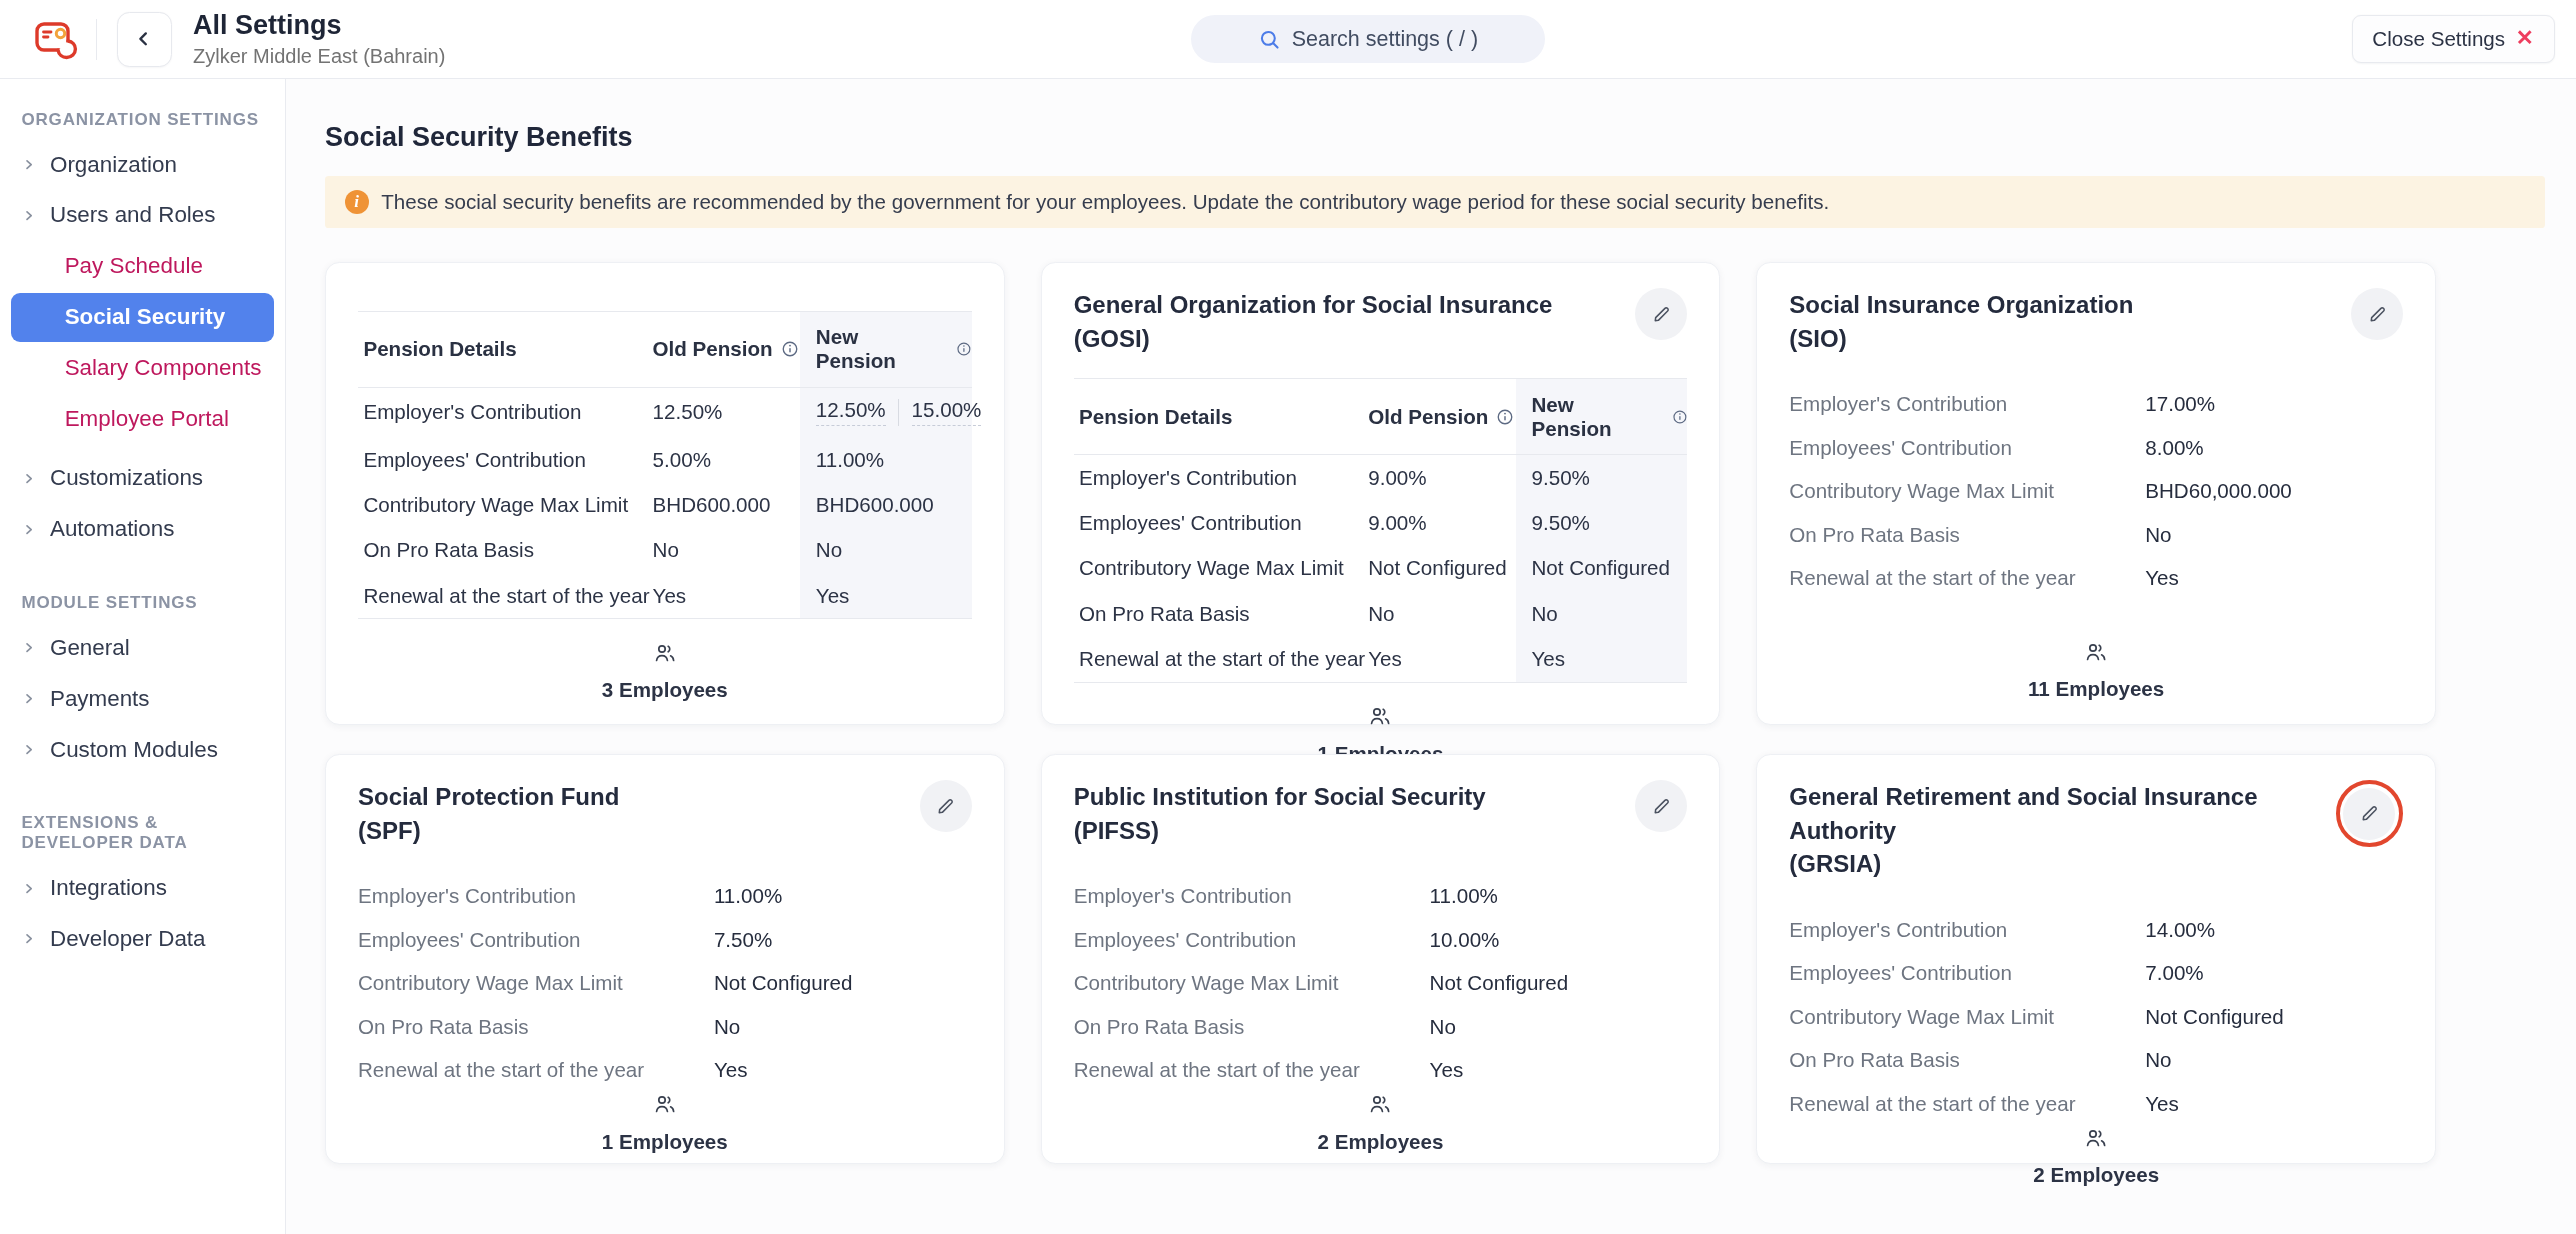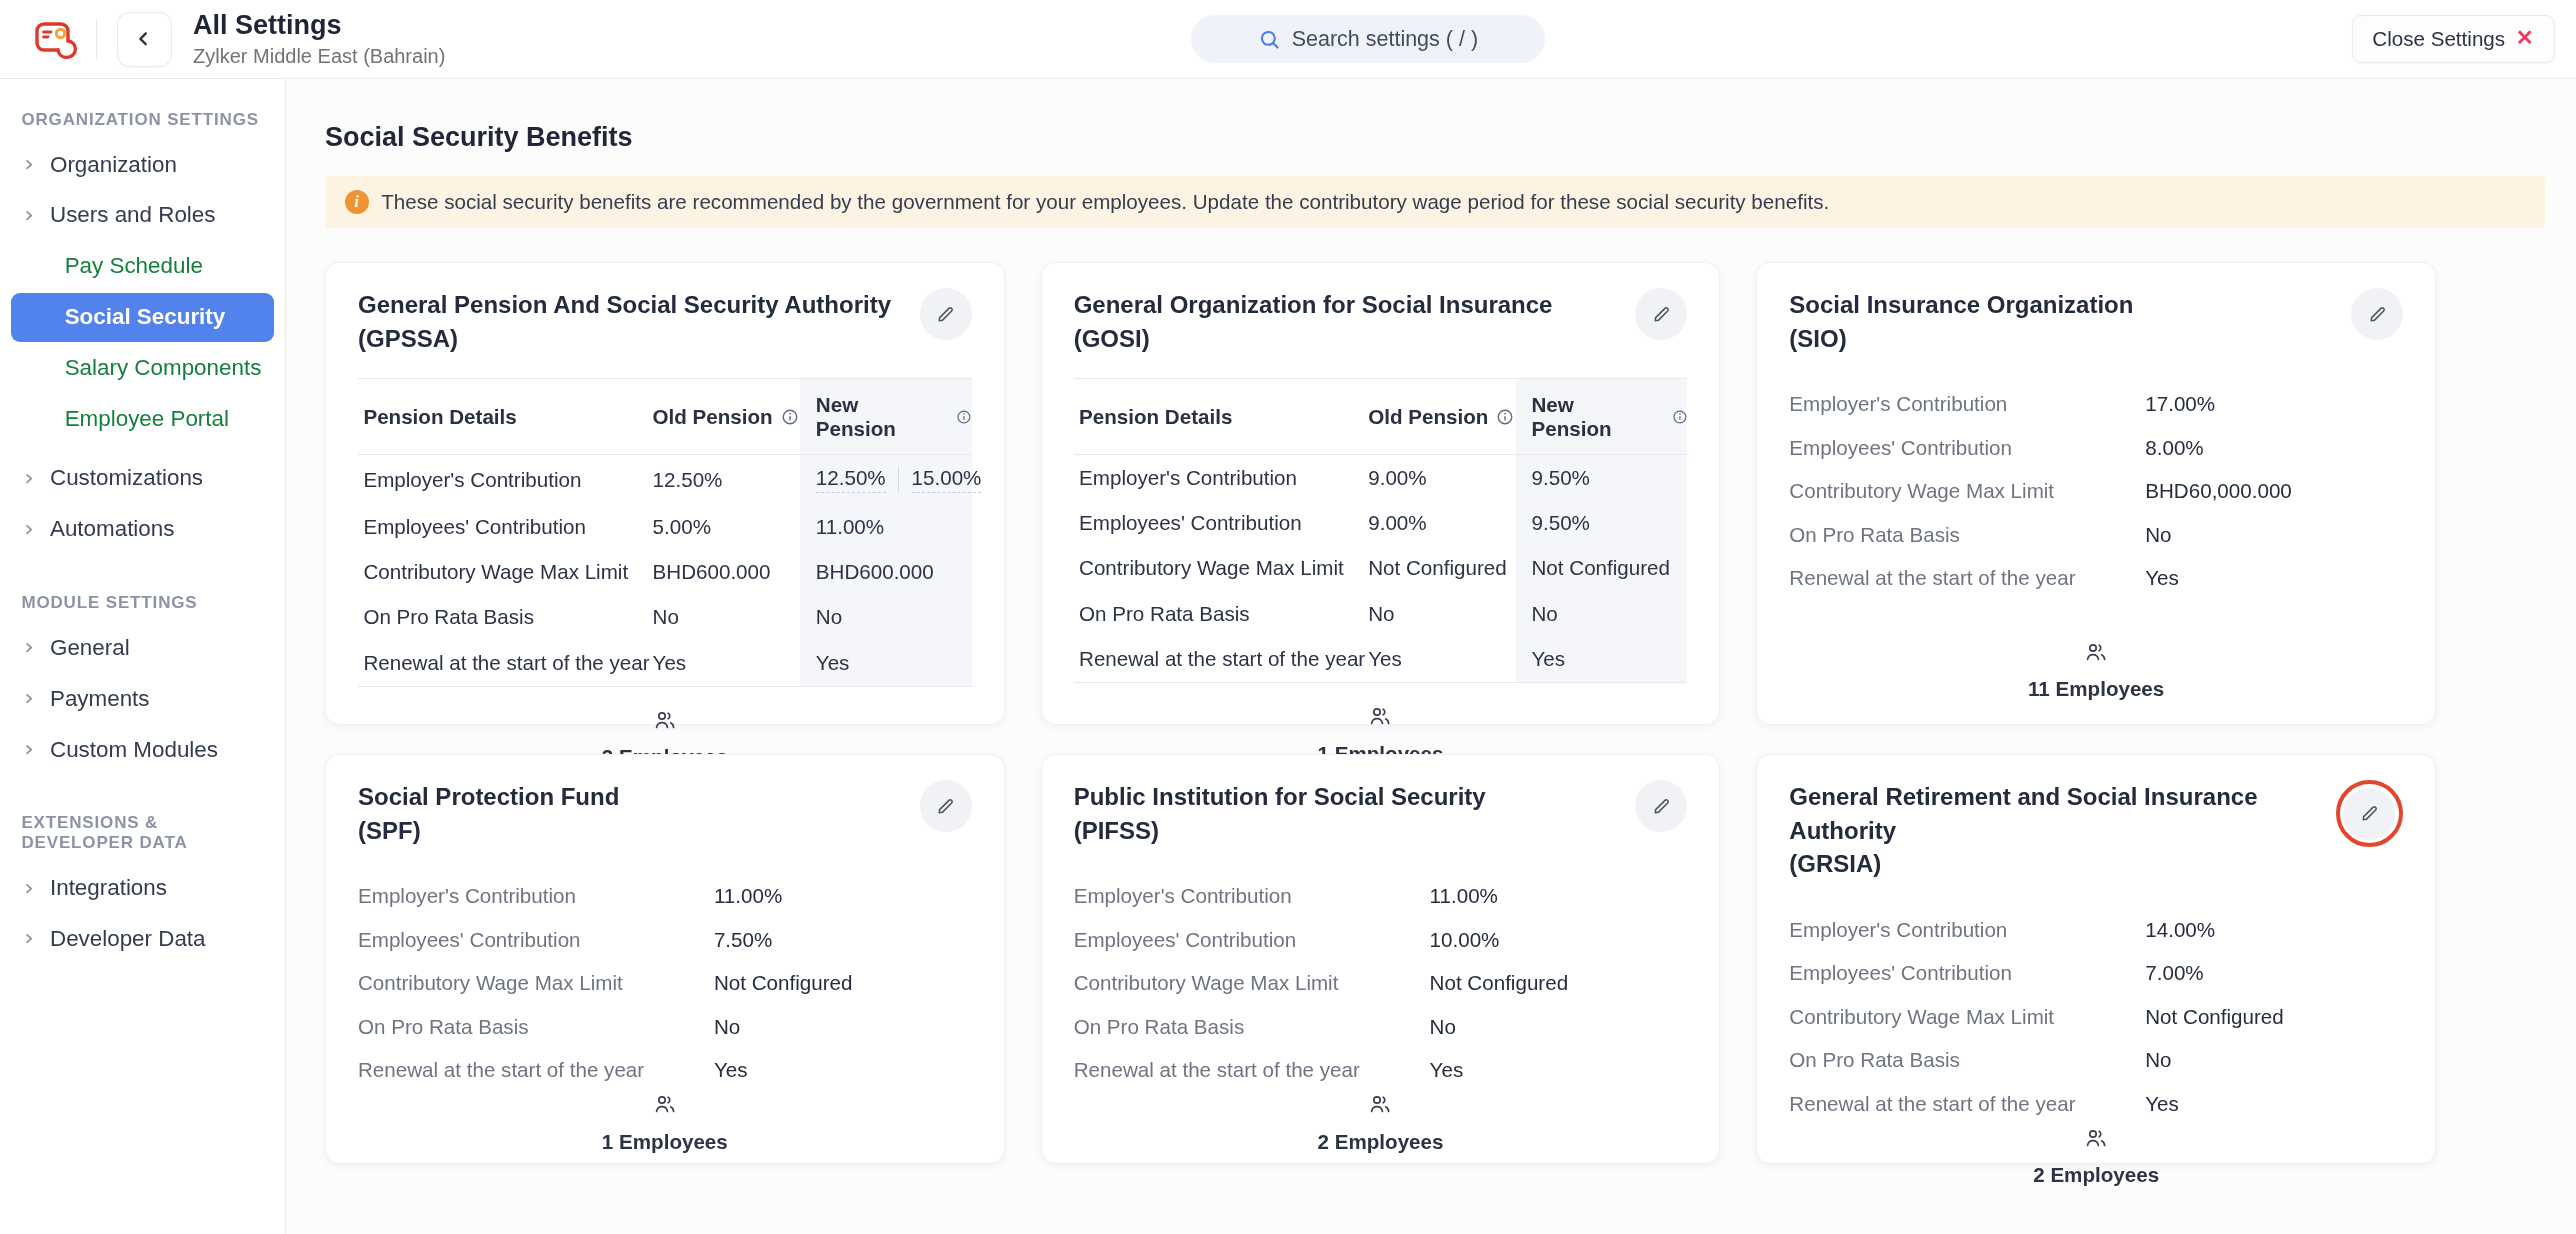--- a/index.html
+++ b/index.html
@@ -56,21 +56,21 @@
     height:49px; display:flex; align-items:center; gap:14.3px; padding:0 10.7px;
     border-radius:9px; cursor:pointer; margin-bottom:1.8px;
   }
   .side-item .chev { display:flex; width:14.3px; justify-content:center; }
   .side-item .lab { font-size:22.4px; color:#333b4e; }
   .side-item.expanded { background:#edeff8; }
   .side-sub {
     height:49px; display:flex; align-items:center; padding-left:54px;
     border-radius:9px; cursor:pointer; margin-bottom:1.8px;
   }
-  .side-sub .lab { font-size:22.4px; color:#15803d; }
+  .side-sub .lab { font-size:22.4px; color:#be185d; }
   .side-sub.active { background:#5282ec; }
   .side-sub.active .lab { color:#ffffff; font-weight:700; }
   .gap-sm { height:9px; }
 
   
   .main { flex:1; min-width:0; padding:27px 31px 0 39px; overflow:hidden; background:#fcfcfd; }
   .page-title { font-size:27px; font-weight:700; color:#20273a; margin:16px 0 23px 0; }
   .banner {
     background:#fcf3e2; height:52px; display:flex; align-items:center; gap:12.5px;
     padding:0 19.7px; border-radius:3.6px;
@@ -278,33 +278,20 @@
       <h1 class="page-title">Social Security Benefits</h1>
 
       <div class="banner">
         <span class="banner-icon">i</span>
         <span class="banner-text">These social security benefits are recommended by the government for your employees. Update the contributory wage period for these social security benefits.</span>
       </div>
 
       <div class="cards">
 
         <section class="card">
-          <div class="card-head">
-            <div class="card-title">
-              <div>General Pension And Social Security Authority</div>
-              <div>(GPSSA)</div>
-            </div>
-            <span class="edit-wrap">
-              <button class="edit-btn">
-                <svg width="23" height="23" viewBox="0 0 24 24" fill="none" stroke="currentColor" stroke-width="1.6" stroke-linecap="round" stroke-linejoin="round">
-                    <path d="M5.5 18.5l.4-3.2L15.6 5.6a1.8 1.8 0 0 1 2.6 0l.2.2a1.8 1.8 0 0 1 0 2.6L8.7 18.1l-3.2.4z"></path>
-                  </svg>
-              </button>
-            </span>
-          </div>
           <div class="ptable">
             <div class="trow thead">
               <div class="c1">Pension Details</div>
               <div class="c2">
                   <span>Old Pension</span>
                 <svg width="18" height="18" viewBox="0 0 20 20">
                     <circle cx="10" cy="10" r="7.5" stroke="#5d6a83" fill="none" stroke-width="1.5"></circle>
                     <rect x="9.2" y="8.8" width="1.6" height="5" rx="0.8" fill="#5d6a83"></rect>
                     <circle cx="10" cy="6.2" r="1" fill="#5d6a83"></circle>
                   </svg>

